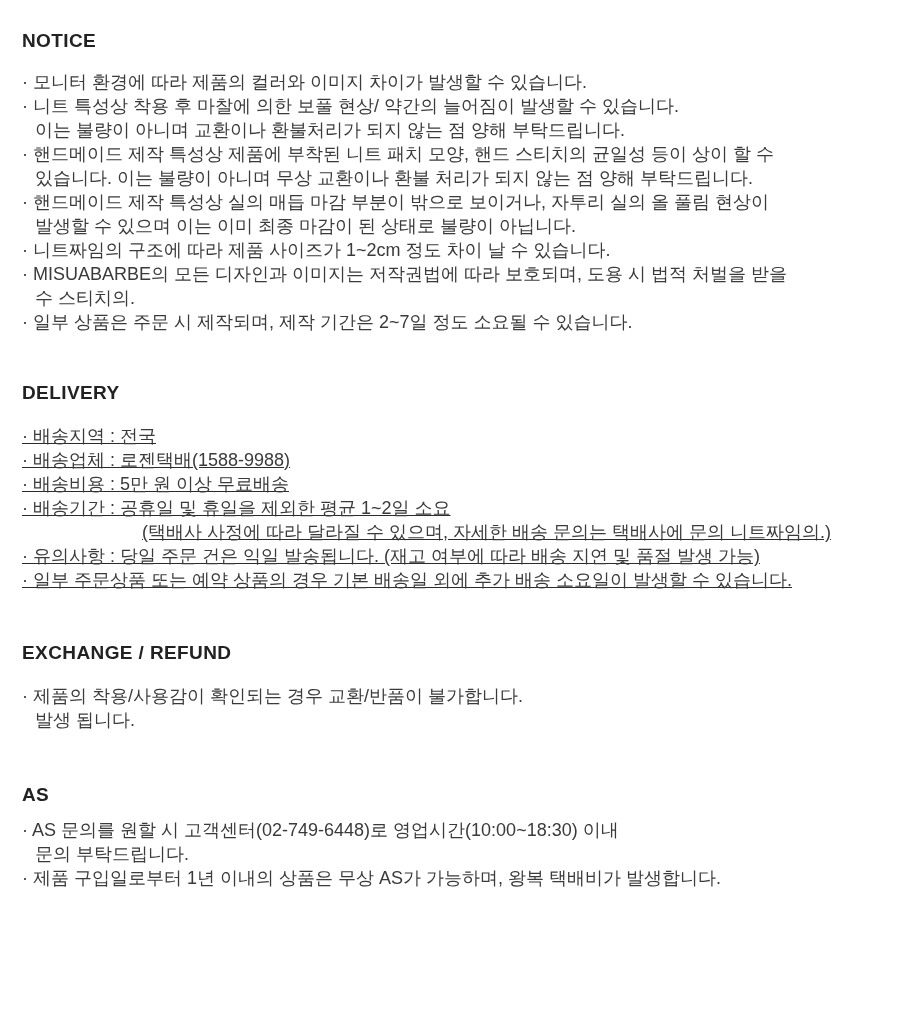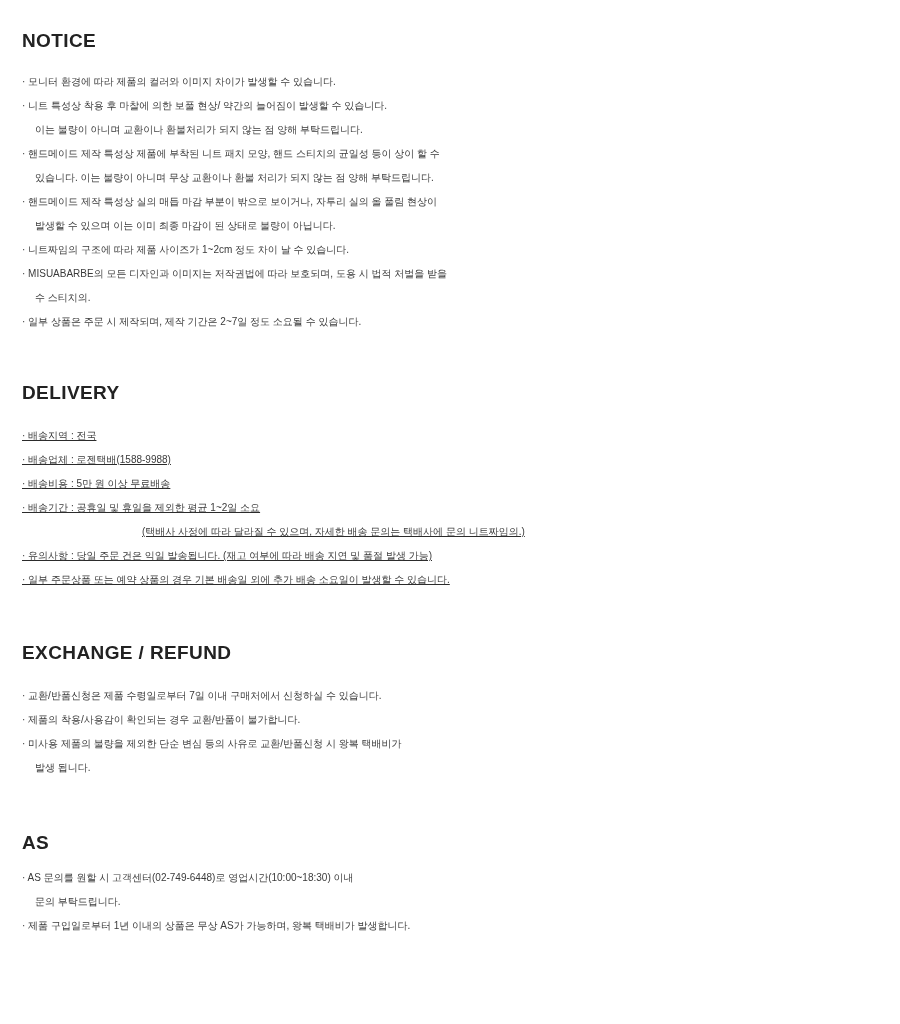--- a/index.html
+++ b/index.html
@@ -30,21 +30,21 @@
     letter-spacing: 0.4px;
     color: #222222;
     margin: 0;
   }
   .lines {
     margin: 0;
     padding: 0;
     list-style: none;
   }
   .line {
-    font-size: 10px;
+    font-size: 18px;
     line-height: 24px;
     color: #3a3a3a;
     white-space: pre-wrap;
     margin: 0;
   }
   .line.bulleted {
     padding-left: 13px;
     text-indent: -13px;
   }
   .line.cont {
@@ -94,23 +94,21 @@
       <li class="line bulleted">· 배송기간 : 공휴일 및 휴일을 제외한 평균 1~2일 소요</li>
       <li class="line deep">(택배사 사정에 따라 달라질 수 있으며, 자세한 배송 문의는 택배사에 문의 니트짜임의.)</li>
       <li class="line bulleted">· 유의사항 : 당일 주문 건은 익일 발송됩니다. (재고 여부에 따라 배송 지연 및 품절 발생 가능)</li>
       <li class="line bulleted">· 일부 주문상품 또는 예약 상품의 경우 기본 배송일 외에 추가 배송 소요일이 발생할 수 있습니다.</li>
     </ul>
   </section>
 
   <section class="section" id="exchange-section">
     <h2 class="section-title">EXCHANGE / REFUND</h2>
     <ul class="lines">
-      <li class="line bulleted">· 교환/반품신청은 제품 수령일로부터 7일 이내 구매처에서 신청하실 수 있습니다.</li>
       <li class="line bulleted">· 제품의 착용/사용감이 확인되는 경우 교환/반품이 불가합니다.</li>
-      <li class="line bulleted">· 미사용 제품의 불량을 제외한 단순 변심 등의 사유로 교환/반품신청 시 왕복 택배비가</li>
       <li class="line cont">발생 됩니다.</li>
     </ul>
   </section>
 
   <section class="section" id="as-section">
     <h2 class="section-title">AS</h2>
     <ul class="lines">
       <li class="line bulleted">· AS 문의를 원할 시 고객센터(02-749-6448)로 영업시간(10:00~18:30) 이내</li>
       <li class="line cont">문의 부탁드립니다.</li>
       <li class="line bulleted">· 제품 구입일로부터 1년 이내의 상품은 무상 AS가 가능하며, 왕복 택배비가 발생합니다.</li>

